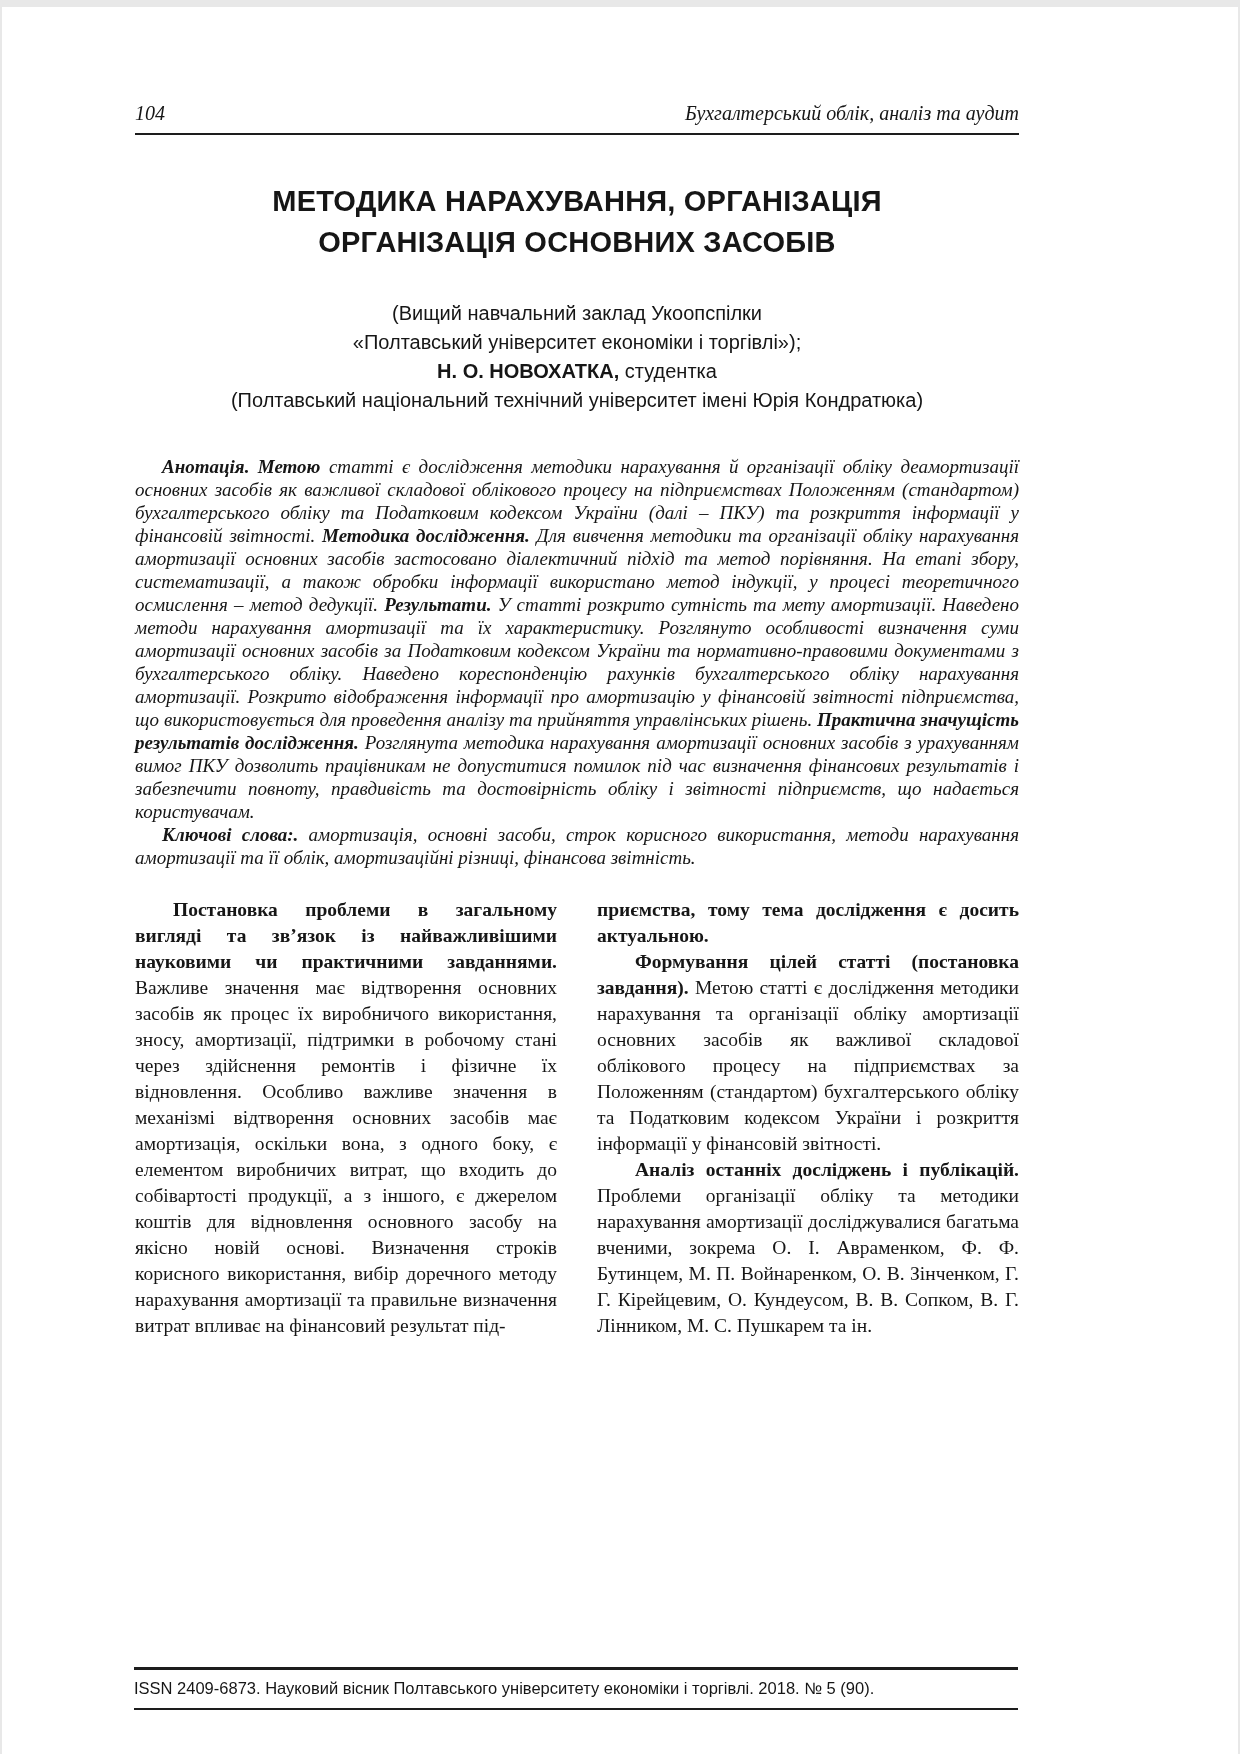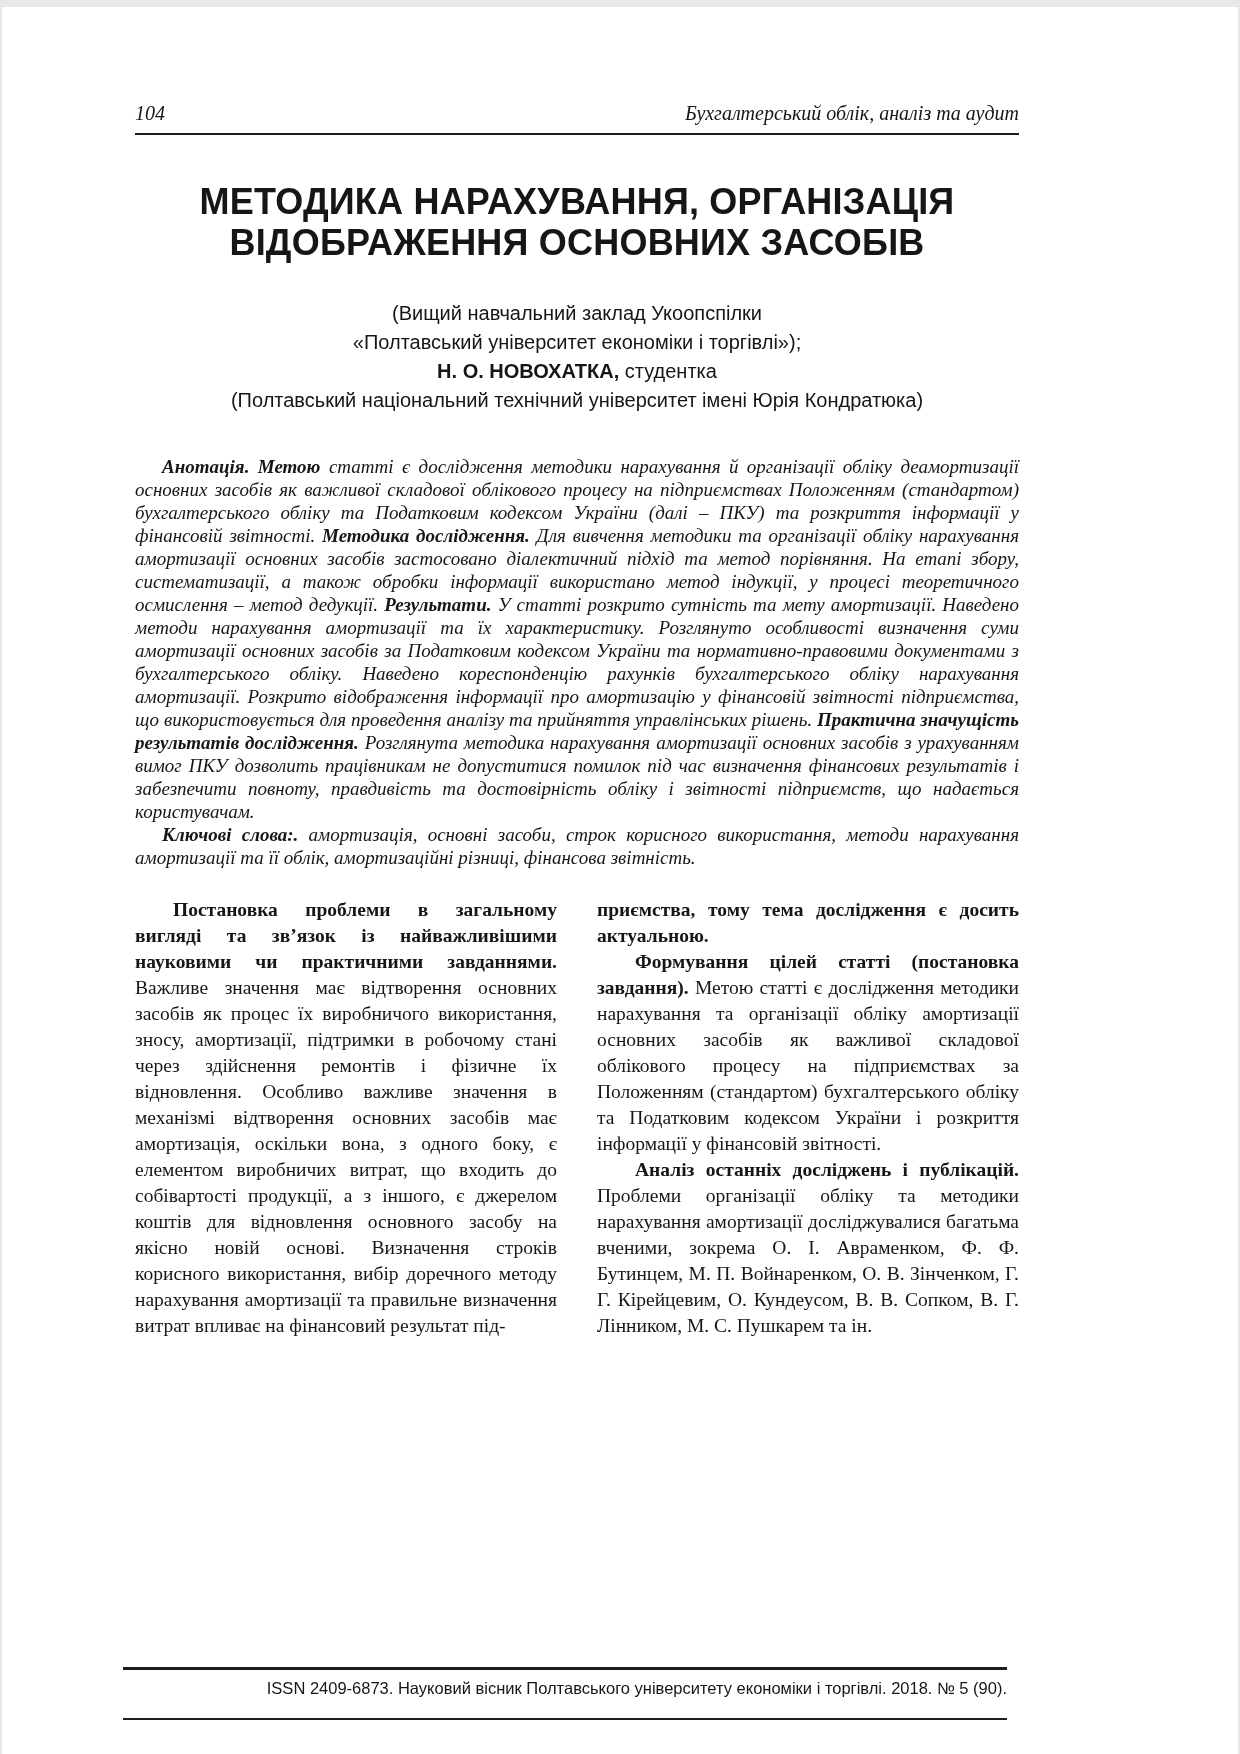--- a/index.html
+++ b/index.html
@@ -36,21 +36,21 @@
     text-align: right;
     font-family: "Liberation Sans", sans-serif;
     font-size: 20px;
     line-height: 24px;
   }
   .title {
     margin: 46px 0 0 0;
     text-align: center;
     font-family: "Liberation Sans", sans-serif;
     font-weight: 700;
-    font-size: 36px;
+    font-size: 29px;
     line-height: 41px;
     letter-spacing: 0.2px;
   }
   .title .tline { display: block; }
   .authors {
     margin-top: 36px;
     text-align: center;
     font-family: "Liberation Sans", sans-serif;
     font-size: 20px;
     line-height: 29px;
@@ -70,47 +70,47 @@
     font-size: 19.5px;
     line-height: 26px;
     text-align: justify;
   }
   .col { width: 422px; }
   .col p { margin: 0; text-indent: 38px; }
   .col p.cont { text-indent: 0; font-weight: bold; }
   b { font-weight: 700; }
   .footer {
     position: absolute;
-    left: 121px;
+    left: 132px;
     top: 1660px;
     width: 884px;
     border-top: 3px solid #1d1d1d;
     border-bottom: 2px solid #1d1d1d;
-    padding: 8px 0 19px 0;
-    text-align: right;
+    padding: 8px 0 9px 0;
+    text-align: left;
     font-family: "Liberation Sans", sans-serif;
     font-size: 16.5px;
     line-height: 21px;
   }
 </style>
 </head>
 <body>
 
 <div class="sheet">
   <div class="inner">
 
     <header class="running">
       <span>104</span>
       <span>Бухгалтерський облік, аналіз та аудит</span>
     </header>
 
 
     <h1 class="title">
         <span class="tline">МЕТОДИКА НАРАХУВАННЯ, ОРГАНІЗАЦІЯ</span>
-        <span class="tline">ВІДОБРАЖЕННЯ ОСНОВНИХ ЗАСОБІВ</span>
+        <span class="tline">ОРГАНІЗАЦІЯ ОСНОВНИХ ЗАСОБІВ</span>
       </h1>
 
     <div class="authors">
       <div>(Вищий навчальний заклад Укоопспілки</div>
       <div>«Полтавський університет економіки і торгівлі»);</div>
       <div><b>Н. О. НОВОХАТКА,</b><span> студентка</span></div>
       <div>(Полтавський національний технічний університет імені Юрія Кондратюка)</div>
     </div>
 
     <section class="abstract">

